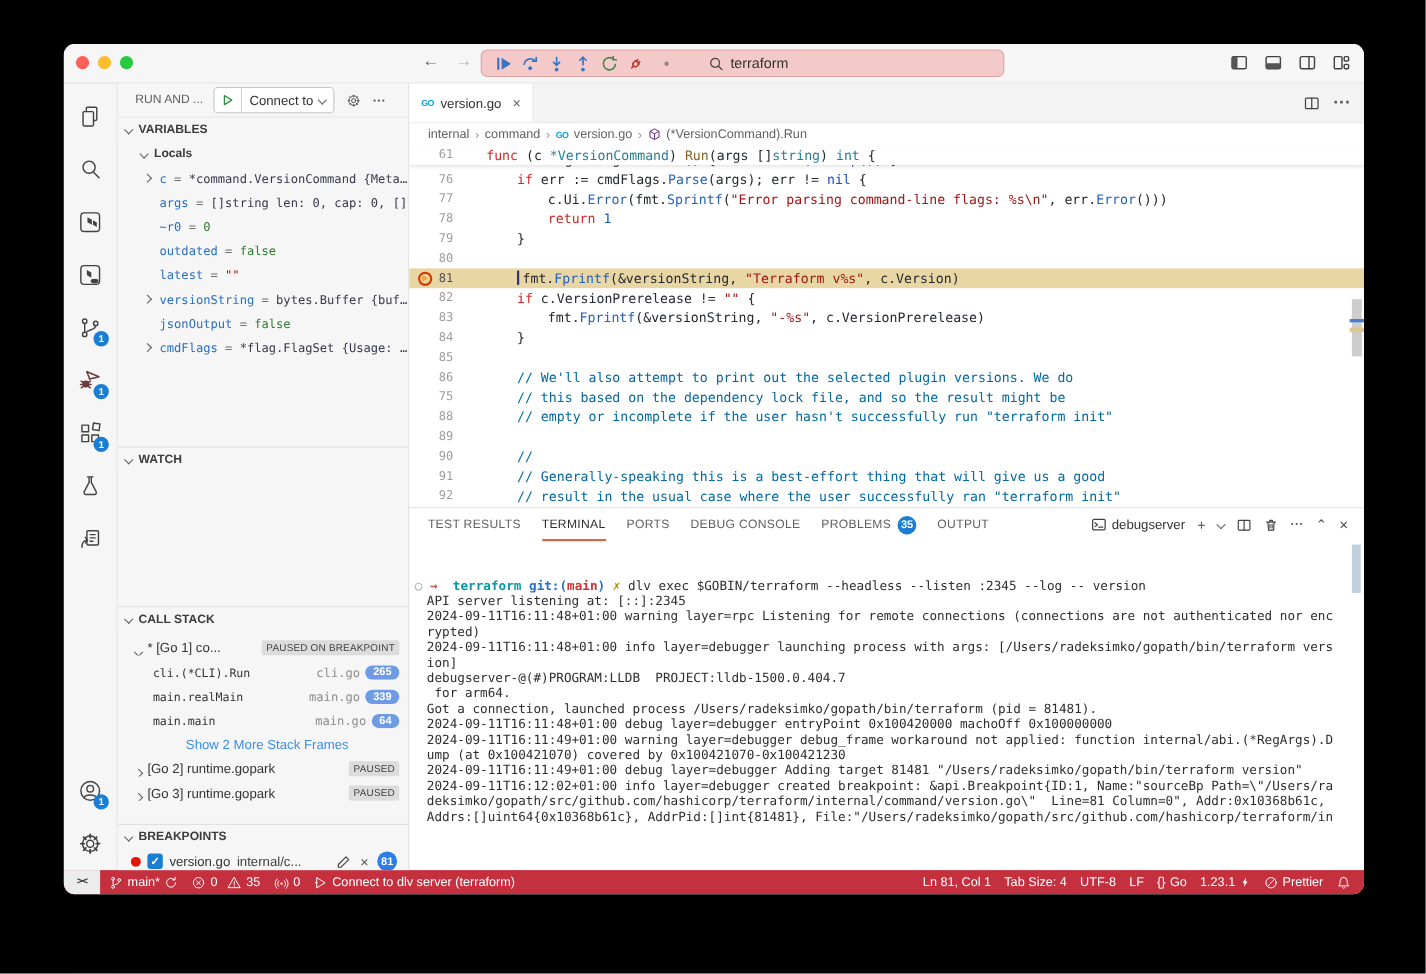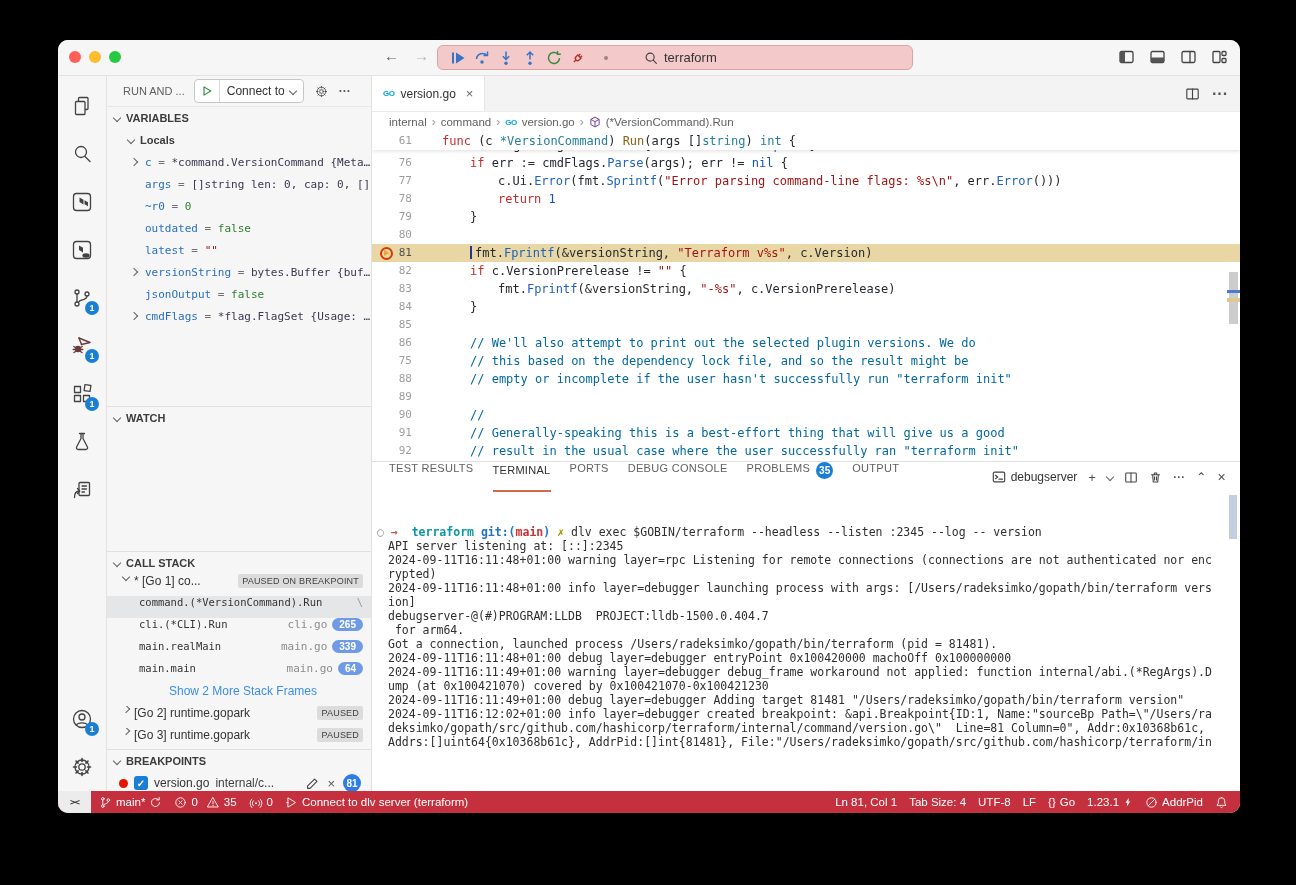--- a/index.html
+++ b/index.html
@@ -54,21 +54,21 @@
   .sect{position:absolute;left:0;right:0}
   .sect-h{height:22px;display:flex;align-items:center;gap:6px;font-size:11px;font-weight:700;
           color:#3b3b3b;padding-left:7px;border-top:1px solid #e0e0e0;background:#f6f6f6}
   .sect-h.noline{border-top:none}
   .sub-h{height:22px;display:flex;align-items:center;gap:6px;font-size:11px;font-weight:700;padding-left:21px}
   .vrow{height:22px;display:flex;align-items:center;padding-left:38px;position:relative;
         font-family:"DejaVu Sans Mono",monospace;font-size:11px;white-space:pre;overflow:hidden}
   .vrow .chev{position:absolute;left:24px}
   .v-name{color:#2a6fc0}.v-eq{color:#707070}.v-v{color:#38384f}.v-g{color:#2f7d32}.v-s{color:#a31515}
 
-  .srow{height:22px;display:flex;align-items:flex-start;padding:0 8px 0 16px;gap:5px;white-space:nowrap;overflow:hidden}
+  .srow{height:22px;display:flex;align-items:flex-end;padding:0 8px 0 16px;gap:5px;white-space:nowrap;overflow:hidden}
   .srow.thread{padding-left:16px;font-size:12px;color:#333}
   .srow .tbadge{margin-left:auto;background:#dcdcdc;color:#3f3f3f;font-size:9px;padding:2px 4px;border-radius:2px;letter-spacing:.2px}
   .srow.frame{padding-left:32px;font-family:"DejaVu Sans Mono",monospace;font-size:10.5px;color:#333}
   .srow.frame.sel{background:#e4e6e8}
   .srow .ffile{margin-left:auto;color:#8b8b8b;font-size:11px;font-family:"DejaVu Sans Mono",monospace}
   .srow .fbadge{background:#6f9be6;color:#fff;font-size:10px;font-weight:700;border-radius:9px;
                 padding:1px 7px;font-family:"Liberation Sans",sans-serif}
   .srow .trail{margin-left:auto;color:#9a9a9a}
   .srow.link{justify-content:center;color:#3b8eea;font-size:12px}
   .bprow{height:22px;display:flex;align-items:center;gap:6px;padding:0 10px 0 12px}
@@ -108,21 +108,21 @@
   .cm-k{color:#c72b2b}.cm-f{color:#2162c0}.cm-d{color:#8a6116}.cm-t{color:#267f99}
   .cm-s{color:#a31515}.cm-n{color:#1750c4}.cm-c{color:#0369a1}.cm-p{color:#24292e}
   .edscroll{position:absolute;right:2px;top:140px;width:9px;height:52px;background:rgba(100,100,100,.32)}
   .ovblue{position:absolute;right:0;top:158px;width:13px;height:3px;background:#4a7bd0;z-index:4}
   .ovtan{position:absolute;right:0;top:166px;width:13px;height:4px;background:#dcc98f;z-index:4}
 
   
   .panel{flex:0 0 263px;display:flex;flex-direction:column;border-top:1px solid #e0e0e0;background:#fff;min-width:0}
   .ptabs{flex:0 0 30px;display:flex;align-items:center;gap:19px;padding-left:17px;font-size:11px;
          color:#616161;letter-spacing:.3px;position:relative}
-  .ptab{height:30px;display:flex;gap:6px;box-sizing:border-box}
+  .ptab{height:30px;display:flex;align-items:center;gap:6px;box-sizing:border-box}
   .ptab.active{color:#2f2f2f;border-bottom:2px solid #d2694b;padding-top:2px}
   .pbadge{min-width:17px;height:17px;border-radius:9px;background:#1a7fd4;color:#fff;font-size:10px;
           font-weight:700;display:flex;align-items:center;justify-content:center;letter-spacing:0}
   .pright{margin-left:auto;display:flex;align-items:center;gap:11px;padding-right:14px;color:#4f4f4f}
   .pterm{display:flex;align-items:center;gap:5px;font-size:12px;letter-spacing:0;color:#333}
   .psym{font-size:13px;color:#4f4f4f}
   .term{flex:1;position:relative;padding:5px 0 0 16px;font-family:"DejaVu Sans Mono",monospace;
         font-size:11.5px;line-height:14px;color:#2e2e2e;white-space:pre;overflow:hidden}
   .tline{height:14px}
   .tline.first{margin-left:-11px}
@@ -366,24 +366,20 @@
       <div class="sect" style="top:475px">
         <div class="sect-h">
           <span class="chev"></span>
           <span>CALL STACK</span>
         </div>
         <div id="stack-rows">
             <div class="srow thread">
               <span class="chev"></span>
               <span>* [Go 1] co...</span>
               <span class="tbadge">PAUSED ON BREAKPOINT</span>
-            </div>
-            <div class="srow frame sel">
-              <span>command.(*VersionCommand).Run</span>
-              <span class="trail">\</span>
             </div>
             <div class="srow frame">
               <span>cli.(*CLI).Run</span>
               <span class="ffile">cli.go</span>
               <span class="fbadge">265</span>
             </div>
             <div class="srow frame">
               <span>main.realMain</span>
               <span class="ffile">main.go</span>
               <span class="fbadge">339</span>
@@ -602,21 +598,21 @@
         <span>1.23.1</span>
         <svg width="10" height="12" viewBox="0 0 16 16">
             <path d="M9.5 1L4 9h3l-1 6 5.5-8h-3z" fill="#fff"></path>
           </svg>
       </span>
       <span class="sitem">
         <svg width="13" height="13" viewBox="0 0 16 16" class="icw">
             <circle cx="8" cy="8" r="5.8"></circle>
             <path d="M3.9 12.1L12.1 3.9"></path>
           </svg>
-        <span>AddrPid</span>
+        <span>Prettier</span>
       </span>
       <span class="sitem">
         <svg width="13" height="13" viewBox="0 0 16 16" class="icw">
             <path d="M8 2a4 4 0 0 1 4 4v3l1.5 2.5h-11L4 9V6a4 4 0 0 1 4-4z"></path>
             <path d="M6.8 13.5a1.3 1.3 0 0 0 2.4 0"></path>
           </svg>
       </span>
     </span>
   </div>
 </div>

